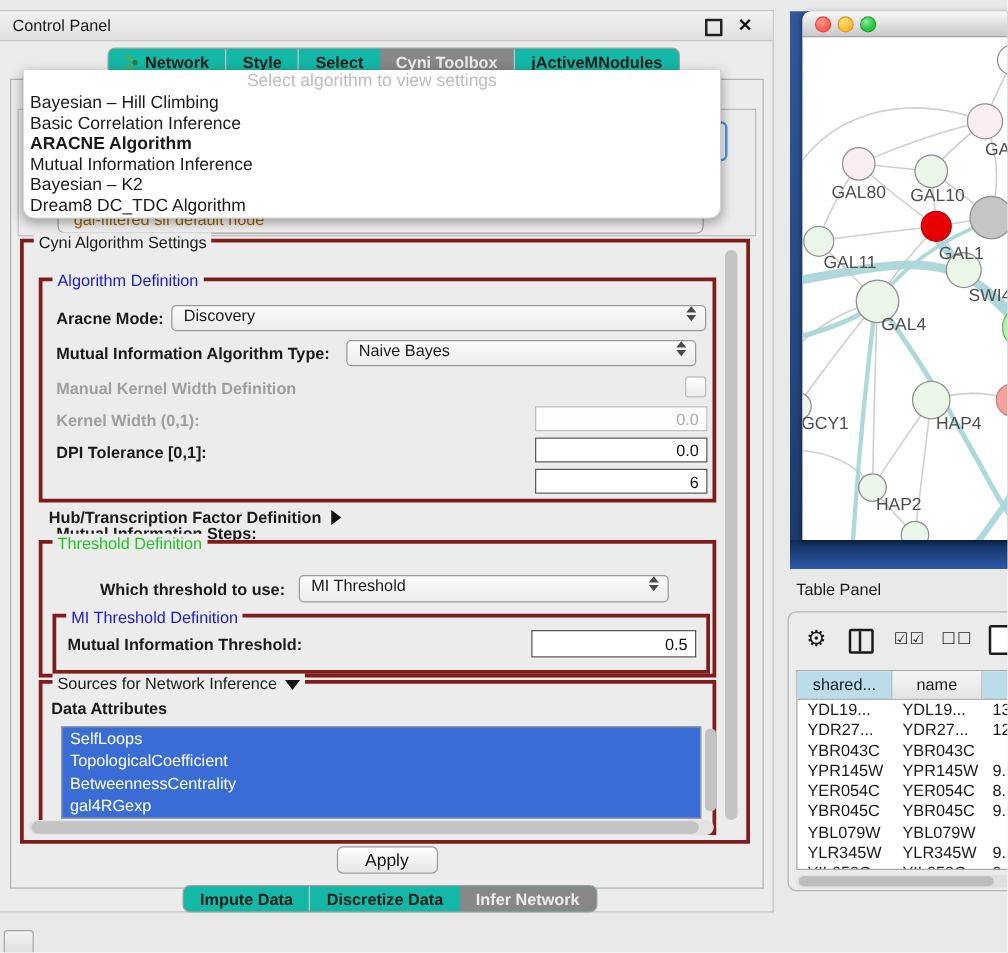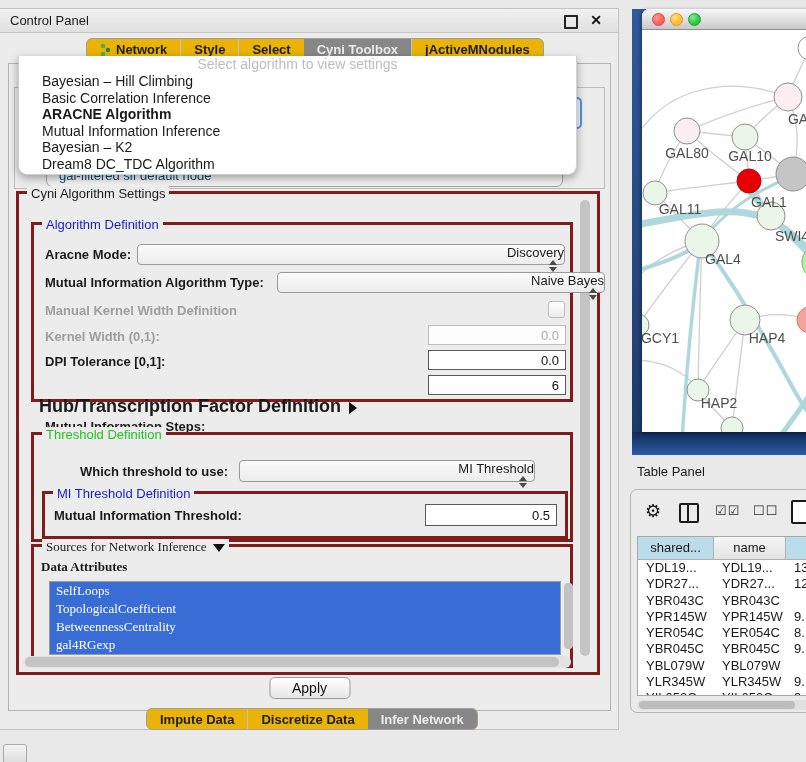--- a/index.html
+++ b/index.html
@@ -10,93 +10,93 @@
   .control-window{position:absolute;left:0;top:8px;width:619px;height:722px;background:#ececec;
     border:1px solid #c2c2c2;border-left:none;box-sizing:border-box;}
   .titlebar{position:absolute;left:0;top:0;width:100%;height:24px;
     background:linear-gradient(#f1f1f1,#e0e0e0);border-bottom:1px solid #c4c4c4;box-sizing:border-box;}
   .titlebar .t{position:absolute;left:10px;top:4px;font-size:13px;}
   .float-ico{position:absolute;right:40px;top:6px;width:10px;height:10px;border:2px solid #222;border-radius:1px;}
   .close-ico{position:absolute;right:16px;top:3px;font-size:14px;font-weight:bold;color:#111;}
 
   
   .tabstrip{display:flex;align-items:stretch;border:1px solid #9f9f9f;border-radius:6px;
-    background:#eab308;overflow:hidden;height:22px;box-sizing:border-box;}
+    background:#14b8a6;overflow:hidden;height:22px;box-sizing:border-box;}
   .tabstrip .tab{display:flex;align-items:center;padding:0 13px;font-size:13px;font-weight:600;
     color:#1c1c1c;border-left:1px solid #c3c3c3;white-space:nowrap;}
   .tabstrip .tab:first-child{border-left:none;}
   .tabstrip .tab.sel{background:#878787;color:#ececec;border-left:none;}
   .top-tabs{position:absolute;left:86px;top:29px;}
   .bottom-tabs{position:absolute;left:146px;top:699px;}
   .net-ico{margin-right:5px;display:inline-flex;}
 
   
   .main-panel{position:absolute;left:8px;top:54px;width:601px;height:646px;background:#ececec;
     border:1px solid #b3b3b3;box-sizing:content-box;}
   .frag-box{position:absolute;left:5px;top:23px;width:589px;height:100px;border:1px solid #bdbdbd;}
   .frag-combo{position:absolute;left:37px;top:99px;width:517px;height:24px;border:1px solid #a3a3a3;
-    border-radius:6px;background:#f1f1f1;font-size:13px;color:#0c4a6e;line-height:24px;padding-left:12px;
+    border-radius:6px;background:#f1f1f1;font-size:13px;color:#a16207;line-height:24px;padding-left:12px;
     box-sizing:border-box;}
   .frag-stepper{position:absolute;left:549px;top:33px;width:20px;height:28px;border:2px solid #5593d8;
     border-radius:5px;background:#eef4fb;}
 
   .group{position:absolute;border:3px solid #7f1d1d;}
   .legend{position:absolute;top:-8px;left:8px;background:#ececec;padding:0 4px;font-size:13px;white-space:nowrap;}
   .legend.blue{color:#1a1acd;}
   .legend.green{color:#21c521;}
 
   .settings-group{left:7px;top:127px;width:578px;height:478px;}
   .vscroll{position:absolute;left:560px;top:4px;width:12px;height:468px;}
   .vscroll .thumb{position:absolute;left:1px;top:2px;width:10px;height:456px;background:#c4c4c4;border-radius:5px;}
 
   .lbl{position:absolute;font-size:13px;font-weight:bold;white-space:nowrap;}
   .lbl.gray{color:#9e9e9e;}
 
   .combo{position:absolute;height:21px;border:1px solid #9a9a9a;border-radius:4px;
-    background:linear-gradient(#fbfbfb,#ececec);display:flex;align-items:flex-end;box-sizing:border-box;flex-direction:column;}
+    background:linear-gradient(#fbfbfb,#ececec);display:flex;align-items:flex-start;box-sizing:border-box;}
   .combo .val{font-size:13px;padding-left:9px;flex:1;}
   .combo .stepper{width:14px;display:flex;flex-direction:column;align-items:center;gap:2px;padding-right:4px;}
   .arr-up{width:0;height:0;border-left:4px solid transparent;border-right:4px solid transparent;border-bottom:5px solid #4a4a4a;}
   .arr-dn{width:0;height:0;border-left:4px solid transparent;border-right:4px solid transparent;border-top:5px solid #4a4a4a;}
 
   .field{position:absolute;height:20px;box-sizing:border-box;font-family:"Liberation Sans",sans-serif;
     font-size:13px;text-align:right;padding-right:6px;border:1px solid #5a5a5a;background:#fff;color:#111;}
   .field:disabled{border:1px solid #bdbdbd;color:#ababab;background:#fdfdfd;}
   .checkbox{position:absolute;width:15px;height:15px;border:1px solid #bdbdbd;border-radius:3px;
     background:linear-gradient(#fefefe,#ececec);}
 
-  .hub-row{position:absolute;left:20px;top:202px;font-size:18px;font-weight:bold;}
+  .hub-row{position:absolute;left:20px;top:212px;font-size:13px;font-weight:bold;}
   .tri-right{display:inline-block;width:0;height:0;border-top:6px solid transparent;border-bottom:6px solid transparent;
     border-left:8px solid #111;margin-left:8px;vertical-align:-2px;}
   .tri-down{display:inline-block;width:0;height:0;border-left:6px solid transparent;border-right:6px solid transparent;
     border-top:8px solid #111;margin-left:6px;vertical-align:-1px;}
 
   .alg-group{left:12px;top:28px;width:536px;height:174px;}
   .thr-group{left:12px;top:238px;width:536px;height:104px;}
   .mi-group{left:8px;top:56px;width:520px;height:42px;}
-  .src-group{left:12px;top:350px;width:536px;height:118px;font-family:Liberation Serif, serif;}
+  .src-group{left:12px;top:350px;width:536px;height:118px;}
 
   .attr-list{position:absolute;left:15px;top:34px;width:512px;height:74px;border:1px solid #9a9a9a;
     background:#3a6cd6;box-sizing:border-box;overflow:hidden;}
   .attr-item{height:18px;line-height:18px;color:#ffffff;font-size:13px;padding-left:6px;}
   .attr-scroll{position:absolute;right:2px;top:2px;width:9px;height:66px;background:#c2c2c2;border-radius:4px;}
 
   .hscroll{position:absolute;left:4px;top:462px;width:548px;height:12px;background:#e3e3e3;border-radius:6px;}
   .hscroll .thumb{position:absolute;left:2px;top:1px;width:534px;height:10px;background:#c4c4c4;border-radius:5px;}
 
   .apply-btn{position:absolute;left:50%;transform:translateX(-50%);top:613px;padding:2px 22px;
     font-family:"Liberation Sans",sans-serif;font-size:14px;color:#111;border:1px solid #9c9c9c;border-radius:5px;
     background:linear-gradient(#ffffff,#e6e6e6);}
 
   
   .algo-popup{position:absolute;left:18px;top:56px;width:559px;height:119px;background:#fff;
     border-radius:0 0 9px 9px;box-shadow:0 3px 9px rgba(0,0,0,.35);z-index:40;border:1px solid #cfcfcf;
     border-top:none;box-sizing:border-box;}
   .algo-placeholder{text-align:center;color:#bdbdbd;font-size:14px;height:17px;line-height:17px;}
-  .algo-item{font-size:14px;line-height:16.6px;padding-left:23px;white-space:nowrap;}
+  .algo-item{font-size:14px;line-height:16.6px;padding-left:5px;white-space:nowrap;}
   .algo-item.bold{font-weight:bold;}
 
   
   .blue-area{position:absolute;left:622px;top:9px;width:184px;height:446px;
     background:linear-gradient(160deg,#30589a 0%,#24477f 55%,#16335f 100%);margin-left:10px;}
   .blue-bottom{position:absolute;left:0;top:423px;width:184px;height:23px;
     background:linear-gradient(#0f2a55,#2d5aa8);}
   .mac-window{position:absolute;left:10px;top:0;width:180px;height:423px;background:#fff;
     border-radius:7px 0 0 0;overflow:hidden;box-shadow:-1px 1px 4px rgba(0,0,0,.4);}
   .mac-titlebar{position:absolute;left:0;top:0;width:100%;height:21px;
@@ -193,21 +193,21 @@
           <span class="lbl" style="left:11px;top:22px;">Aracne Mode:</span>
           <div class="combo" style="left:103px;top:19px;width:428px;">
             <span class="val">Discovery</span>
             <span class="stepper">
                 <span class="arr-up"></span>
                 <span class="arr-dn"></span>
               </span>
           </div>
 
           <span class="lbl" style="left:11px;top:50px;">Mutual Information Algorithm Type:</span>
-          <div class="combo" style="left:243px;top:47px;width:328px;">
+          <div class="combo" style="left:243px;top:47px;width:280px;">
             <span class="val">Naive Bayes</span>
             <span class="stepper">
                 <span class="arr-up"></span>
                 <span class="arr-dn"></span>
               </span>
           </div>
 
           <span class="lbl gray" style="left:11px;top:78px;">Manual Kernel Width Definition</span>
           <span class="checkbox" style="left:514px;top:76px;"></span>
 

